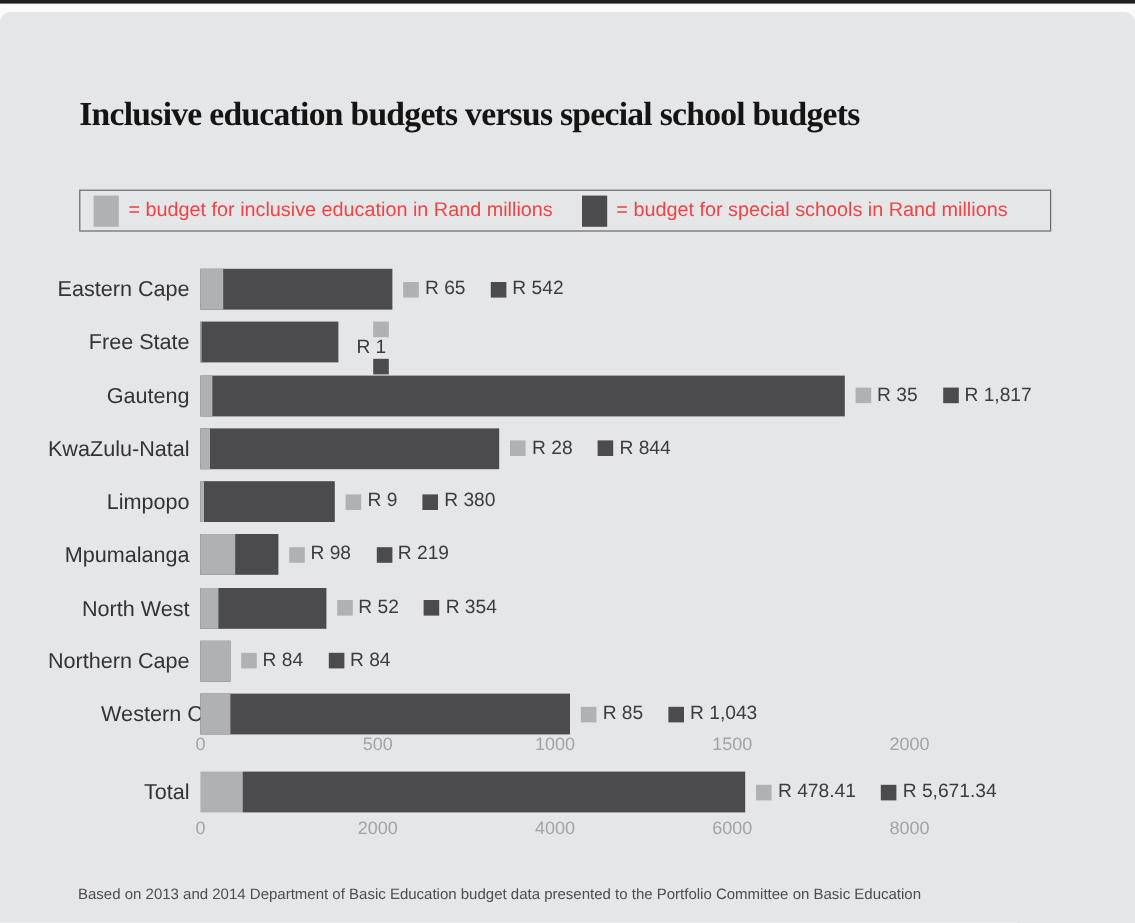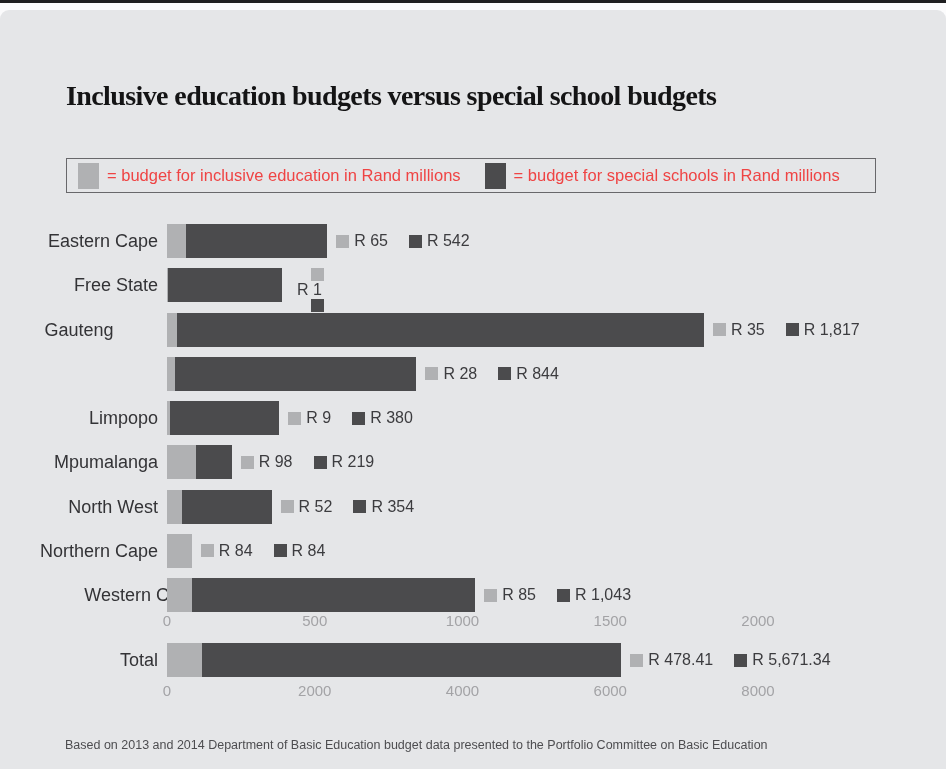--- a/index.html
+++ b/index.html
@@ -78,29 +78,30 @@
     </div>
     <div class="row-label" style="top: 268.25px;">Free State</div>
     <div class="bar" style="top: 268.25px; background: rgb(75, 75, 77); left: 167px; width: 114.654px;"></div>
     <div class="bar" style="top: 268.25px; background: rgb(176, 177, 179); left: 167px; width: 0.2955px;"></div>
     <div class="val-group" style="left: 297px; top: 268.25px; flex-direction: column;">
       <div class="val-sq" style="background: rgb(176, 177, 179);"></div>
       <div class="val-txt">R 1</div>
       <div class="val-sq" style="background: rgb(75, 75, 77);"></div>
       <div class="val-txt">R 595</div>
     </div>
-    <div class="row-label" style="top: 312.5px; text-align: center;">Gauteng</div>
+    <div class="row-label" style="top: 312.5px;">Gauteng</div>
     <div class="bar" style="top: 312.5px; background: rgb(75, 75, 77); left: 167px; width: 536.923px;"></div>
     <div class="bar" style="top: 312.5px; background: rgb(176, 177, 179); left: 167px; width: 10.3425px;"></div>
     <div class="val-group" style="left: 712.923px; top: 312.5px;">
       <div class="val-sq" style="background: rgb(176, 177, 179);"></div>
       <div class="val-txt">R 35</div>
       <div class="val-sq" style="background: rgb(75, 75, 77);"></div>
       <div class="val-txt">R 1,817</div>
     </div>
+    <div class="row-label" style="top: 356.75px;">KwaZulu-Natal</div>
     <div class="bar" style="top: 356.75px; background: rgb(75, 75, 77); left: 167px; width: 249.402px;"></div>
     <div class="bar" style="top: 356.75px; background: rgb(176, 177, 179); left: 167px; width: 8.274px;"></div>
     <div class="val-group" style="left: 425.402px; top: 356.75px;">
       <div class="val-sq" style="background: rgb(176, 177, 179);"></div>
       <div class="val-txt">R 28</div>
       <div class="val-sq" style="background: rgb(75, 75, 77);"></div>
       <div class="val-txt">R 844</div>
     </div>
     <div class="row-label" style="top: 401px;">Limpopo</div>
     <div class="bar" style="top: 401px; background: rgb(75, 75, 77); left: 167px; width: 112.29px;"></div>

